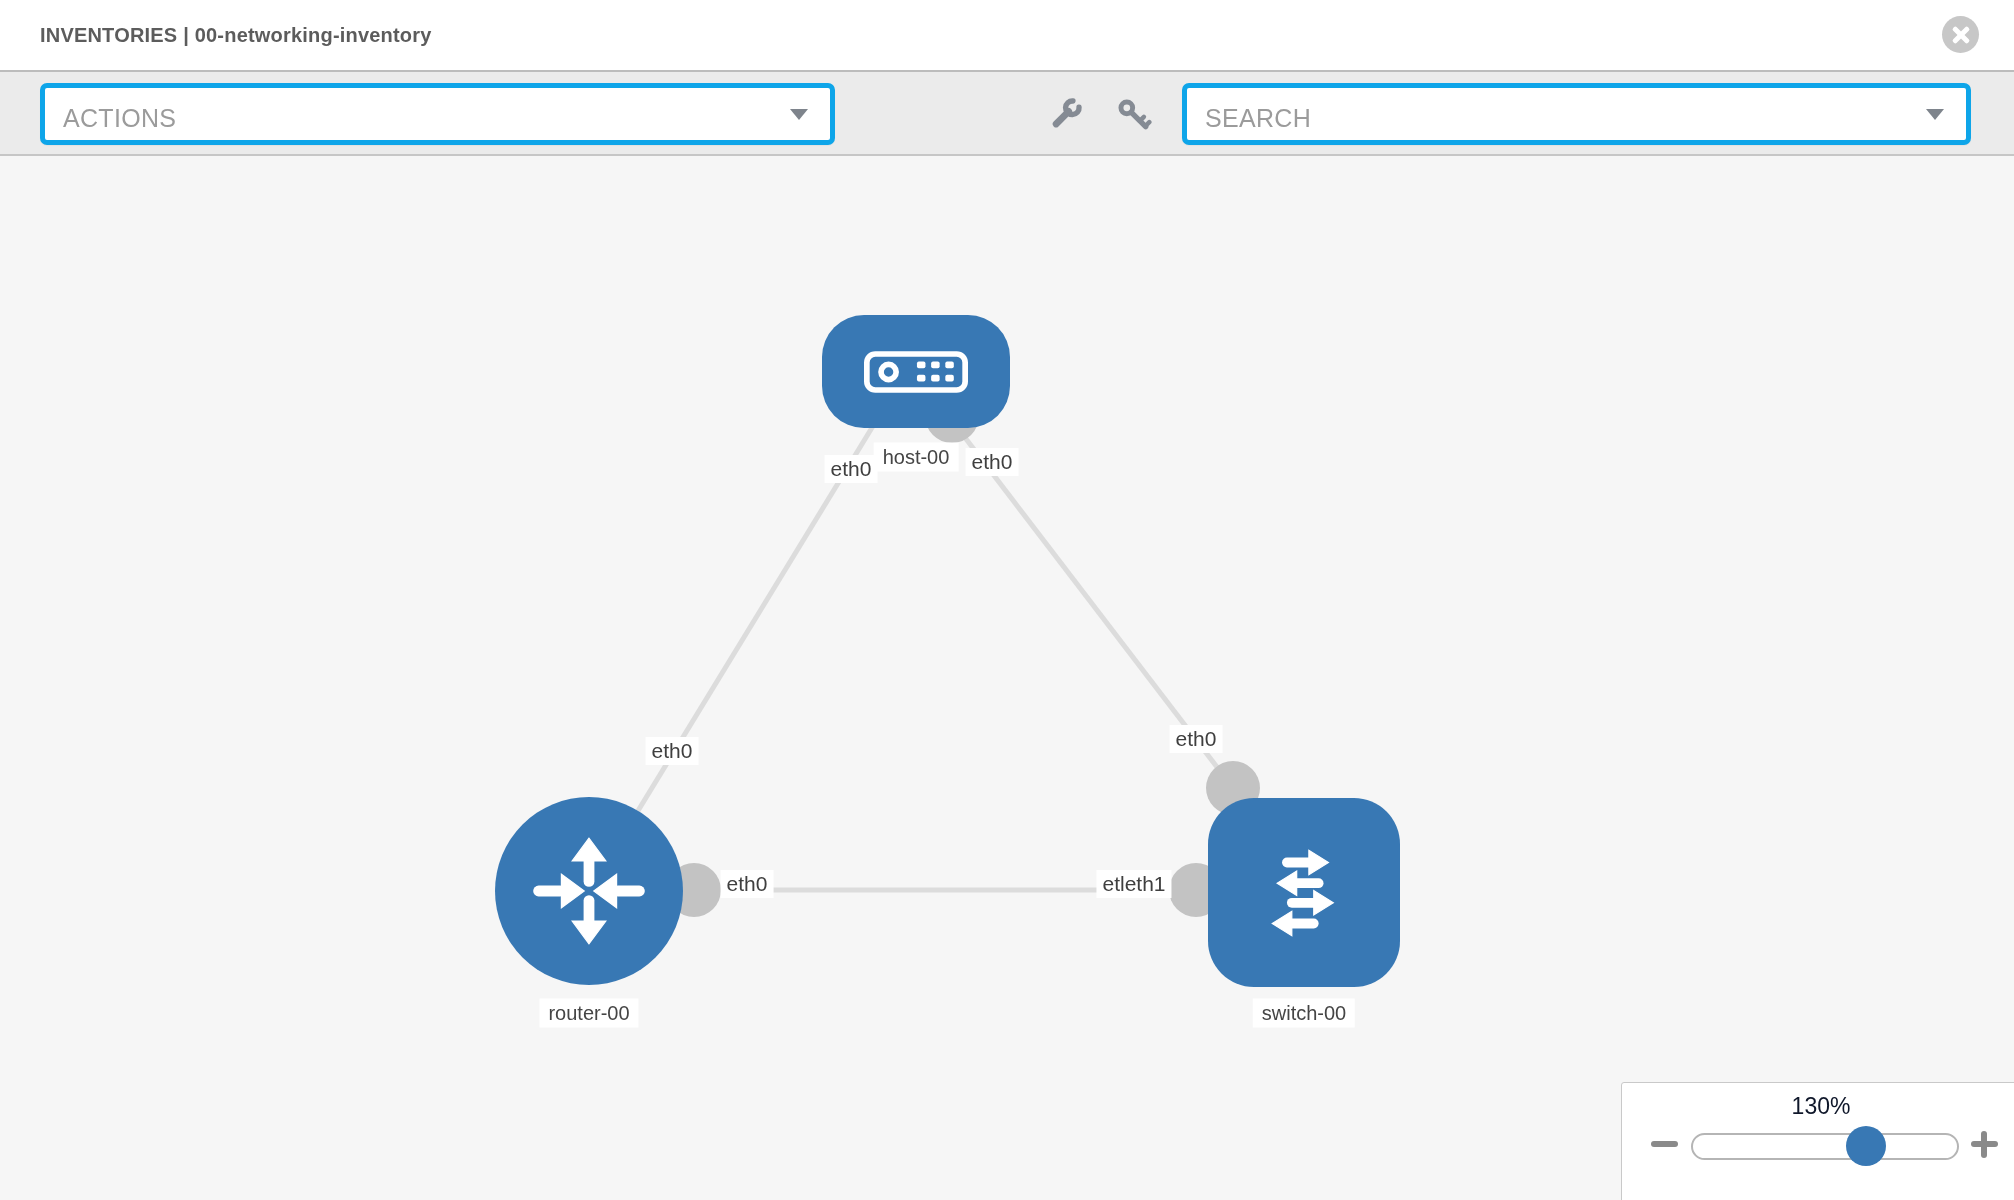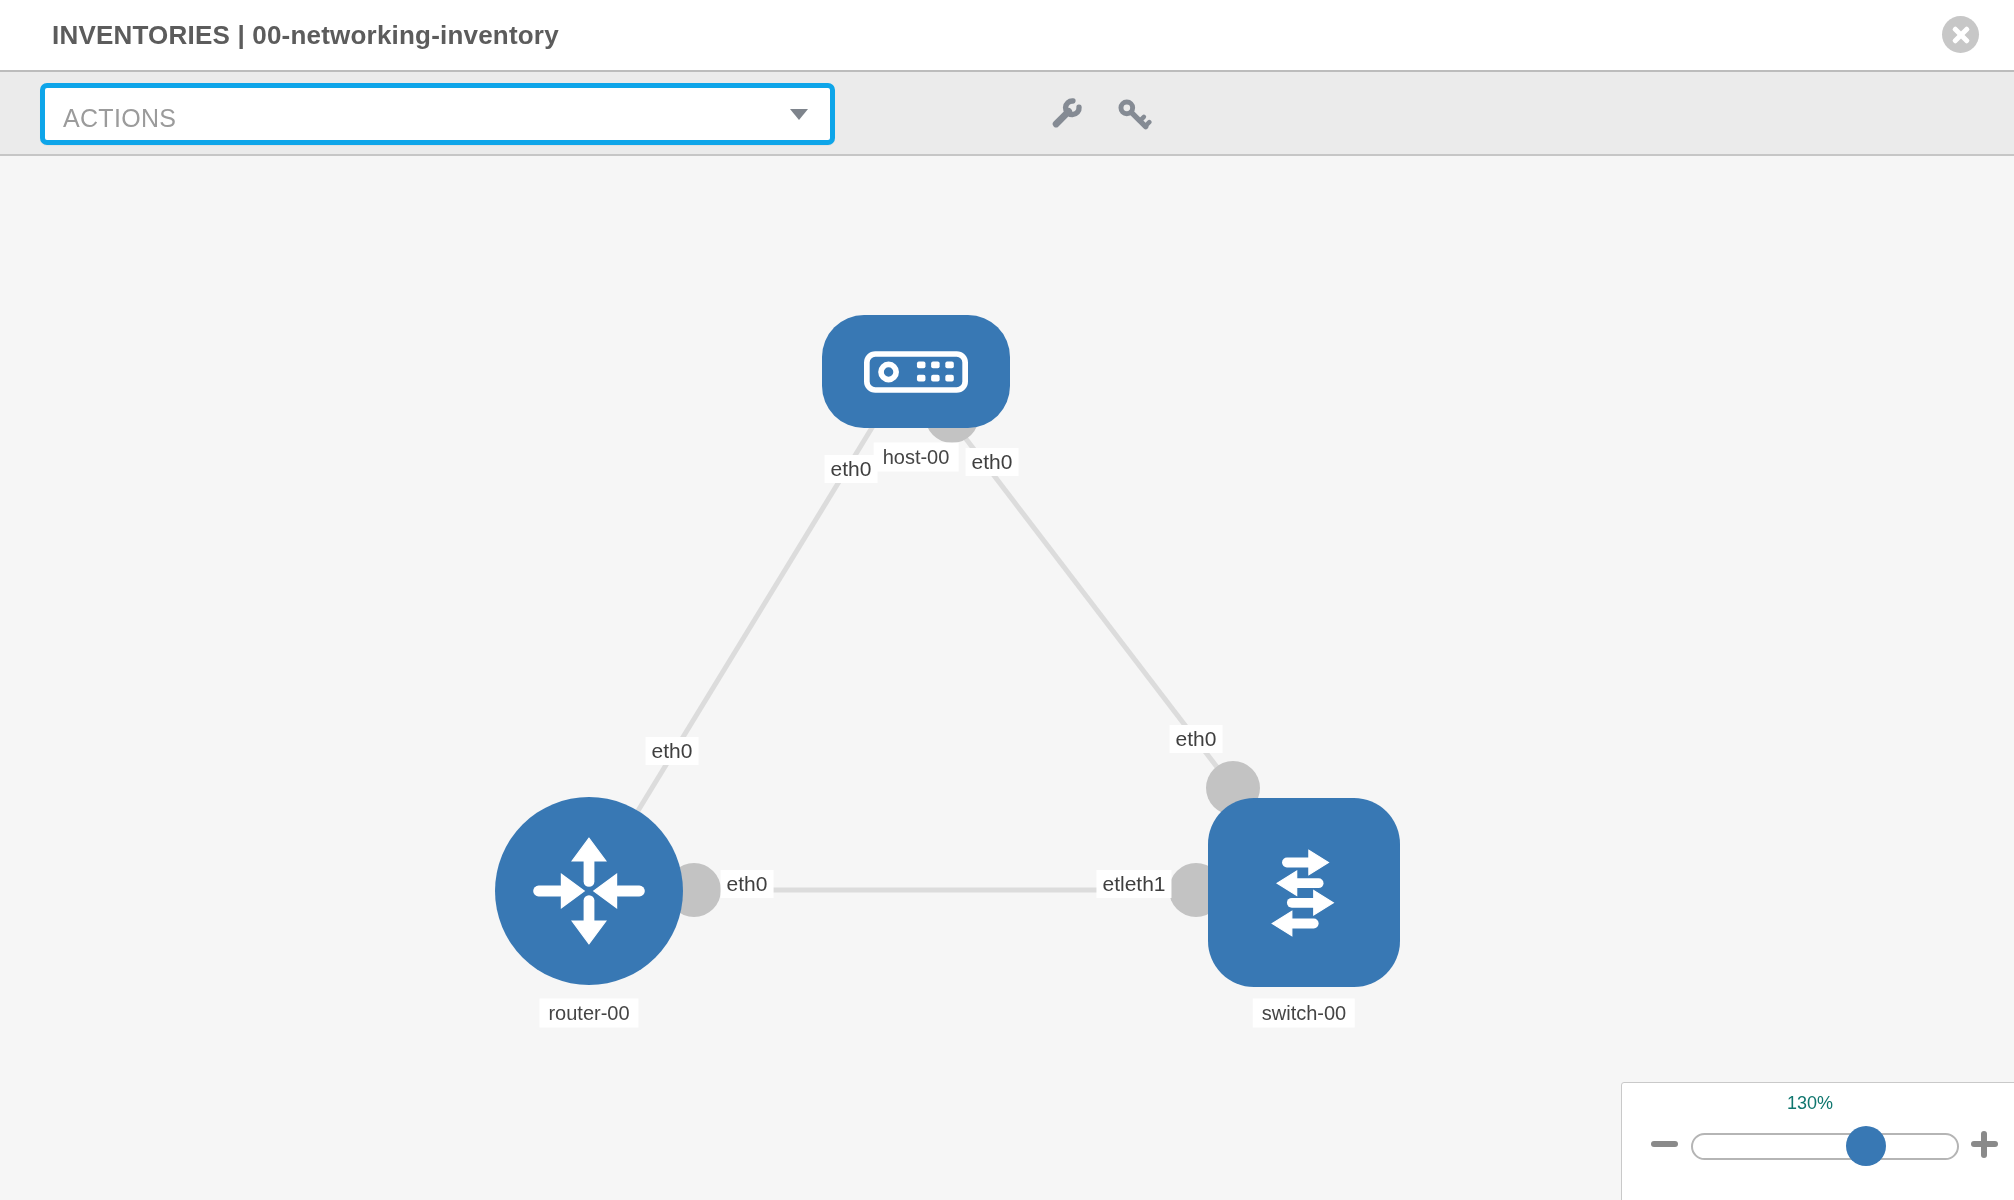--- a/index.html
+++ b/index.html
@@ -6,22 +6,22 @@
     --node-blue:#3878b4; --link-gray:#dcdcdc; --connector-gray:#c3c3c3;
     --canvas-bg:#f6f6f6; --toolbar-bg:#ebebeb; --thumb-blue:#3878b4;
     --title-text:#5c5c5c; --muted-text:#9b9b9b; --label-text:#454545; --icon-gray:#858b94;
   }
   *{box-sizing:border-box;margin:0;padding:0;}
   html,body{width:2014px;height:1200px;overflow:hidden;background:#fff;
     font-family:"Liberation Sans","DejaVu Sans",sans-serif;}
 
   
   .header{position:relative;width:100%;height:70px;background:#fff;}
-  .page-title{position:absolute;left:40px;top:0;line-height:70px;font-size:26px;
-    font-weight:700;color:var(--title-text);letter-spacing:.2px;margin-left:12px;}
+  .page-title{position:absolute;left:40px;top:0;line-height:70px;font-size:20px;
+    font-weight:700;color:var(--title-text);letter-spacing:.2px;}
   .close-btn{position:absolute;right:35px;top:16px;width:37px;height:37px;border-radius:50%;
     background:#c7c7c7;cursor:pointer;}
   .close-btn .bar{position:absolute;left:50%;top:50%;width:21px;height:5px;border-radius:2px;background:#fff;}
   .close-btn .bar.a{transform:translate(-50%,-50%) rotate(45deg);}
   .close-btn .bar.b{transform:translate(-50%,-50%) rotate(-45deg);}
 
   
   .toolbar{position:relative;width:100%;height:86px;background:var(--toolbar-bg);
     border-top:2px solid #bcbcbc;border-bottom:2px solid #c6c6c6;}
   .select-box{position:absolute;top:11px;height:62px;background:#fff;border:5px solid #0ea5e9;
@@ -47,22 +47,22 @@
   .node-switch{border-radius:46px;}
 
   .node-label{position:absolute;transform:translate(-50%,-50%);background:#fff;color:var(--label-text);
     font-size:20px;padding:3px 9px;white-space:nowrap;}
   .port-label{position:absolute;transform:translate(-50%,-50%);background:#fff;color:#3f3f3f;
     font-size:21px;padding:2px 6px;white-space:nowrap;}
 
   
   .zoom-panel{position:absolute;left:1621px;top:926px;width:400px;height:125px;background:#fff;
     border:1px solid #c9c9c9;border-radius:3px;}
-  .zoom-level{position:absolute;left:188px;top:10px;transform:translateX(-50%);
-    font-size:18px;color:#0f766e;}
+  .zoom-level{position:absolute;left:199px;top:10px;transform:translateX(-50%);
+    font-size:23px;color:#0f172a;}
   .zoom-minus{position:absolute;left:29px;top:58px;width:27px;height:6px;border-radius:3px;
     background:#8a8a8a;cursor:pointer;}
   .zoom-plus{position:absolute;left:349px;top:48px;width:27px;height:27px;cursor:pointer;}
   .zoom-plus .h{position:absolute;left:0;top:10px;width:27px;height:6px;border-radius:3px;background:#8a8a8a;}
   .zoom-plus .v{position:absolute;left:10px;top:0;width:6px;height:27px;border-radius:3px;background:#8a8a8a;}
   .zoom-track{position:absolute;left:69px;top:50px;width:268px;height:27px;border:2px solid #b5b5b5;
     border-radius:14px;background:#fff;cursor:pointer;}
   .zoom-thumb{position:absolute;left:224px;top:43px;width:40px;height:40px;border-radius:50%;
     background:var(--thumb-blue);cursor:grab;}
 </style>
@@ -92,20 +92,24 @@
 
   <div class="tool-icon" style="left:1116px;">
     <svg viewBox="0 0 40 40">
       <circle cx="12" cy="12" r="6.5" fill="none" stroke="#858b94" stroke-width="5.5"></circle>
       <line x1="17" y1="17" x2="33" y2="33" stroke="#858b94" stroke-width="6" stroke-linecap="round"></line>
       <line x1="26.5" y1="26.5" x2="31" y2="22" stroke="#858b94" stroke-width="5" stroke-linecap="round"></line>
       <line x1="32.5" y1="32.5" x2="37" y2="28" stroke="#858b94" stroke-width="5" stroke-linecap="round"></line>
     </svg>
   </div>
 
+  <div class="select-box" style="left:1182px;width:789px;">
+    <span class="select-label">SEARCH</span>
+    <span class="caret"></span>
+  </div>
 </div>
 
 <div class="canvas">
 
   <svg class="wires" width="2014" height="1044">
     <line x1="589" y1="735" x2="884" y2="252"></line>
     <line x1="950" y1="262" x2="1233" y2="632"></line>
     <line x1="589" y1="734" x2="1304" y2="734"></line>
     <circle cx="952" cy="260" r="27"></circle>
     <circle cx="694" cy="734" r="27"></circle>

